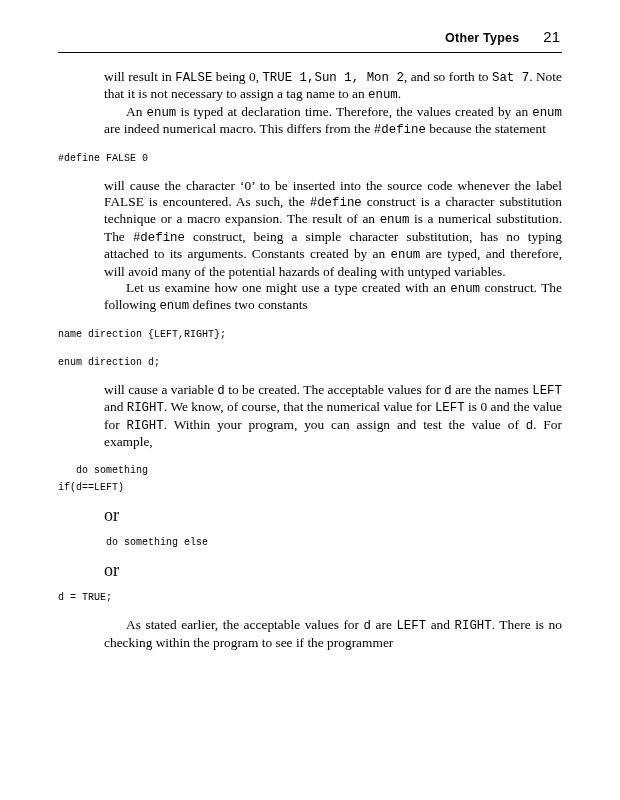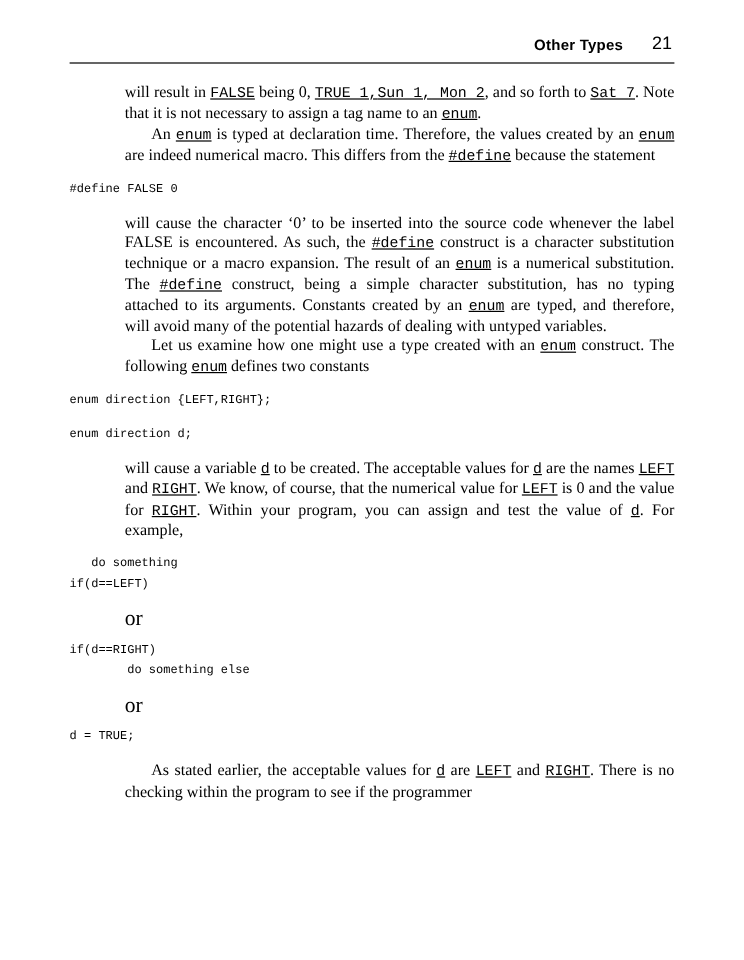--- a/index.html
+++ b/index.html
@@ -56,21 +56,20 @@
   }
   p.indented {
     margin-left: 46px;
   }
   p.first-indent {
     text-indent: 22px;
   }
   .mono {
     font-family: "Liberation Mono", monospace;
     font-size: 12.4px;
-    text-decoration: underline;
   }
   .code {
     font-family: "Liberation Mono", monospace;
     font-size: 10px;
     white-space: pre;
     margin: 0;
     line-height: 17px;
   }
   .code-block {
     margin: 11px 0 11px 0;
@@ -100,39 +99,38 @@
 
     <div class="code-block">
       <pre class="code">#define FALSE 0</pre>
     </div>
 
     <p class="indented"><span>will cause the character ‘0’ to be inserted into the source code whenever the label FALSE is encountered. As such, the </span><span class="mono">#define</span><span> construct is a character substitution  technique or a macro expansion. The result of an </span><span class="mono">enum</span><span> is a numerical substitution. The </span><span class="mono">#define</span><span> construct, being a simple character substitution, has no typing attached to its arguments. Constants created by an </span><span class="mono">enum</span><span> are typed, and therefore, will avoid many of the potential hazards of dealing with untyped variables.</span></p>
 
     <p class="indented first-indent"><span>Let us examine how one might use a type created with an </span><span class="mono">enum</span><span> construct. The following </span><span class="mono">enum</span><span> defines two constants</span></p>
 
     <div class="code-block">
-      <pre class="code">enum direction {LEFT,RIGHT};</pre>
+      <pre class="code">name direction {LEFT,RIGHT};</pre>
     </div>
 
 
     <div class="code-block">
       <pre class="code">enum direction d;</pre>
     </div>
 
     <p class="indented"><span>will cause a variable </span><span class="mono">d</span><span> to be created. The acceptable values for </span><span class="mono">d</span><span> are the names </span><span class="mono">LEFT</span><span> and </span><span class="mono">RIGHT</span><span>. We know, of course, that the numerical value for </span><span class="mono">LEFT</span><span> is 0 and the value for </span><span class="mono">RIGHT</span><span>. Within your program, you can assign and test the value of </span><span class="mono">d</span><span>. For example,</span></p>
 
     <div class="code-block">
       <pre class="code">   do something</pre>
       <pre class="code">if(d==LEFT)</pre>
     </div>
 
     <div class="or-line">or</div>
 
     <div class="code-block">
-      <pre class="code">if(d==RIGHT)</pre>
       <pre class="code">        do something else</pre>
     </div>
 
     <div class="or-line">or</div>
 
     <div class="code-block">
       <pre class="code">d = TRUE;</pre>
     </div>
 
     <p class="indented first-indent"><span>As stated earlier, the acceptable values for </span><span class="mono">d</span><span> are </span><span class="mono">LEFT</span><span> and </span><span class="mono">RIGHT</span><span>. There is no checking within the program to see if the programmer</span></p>

